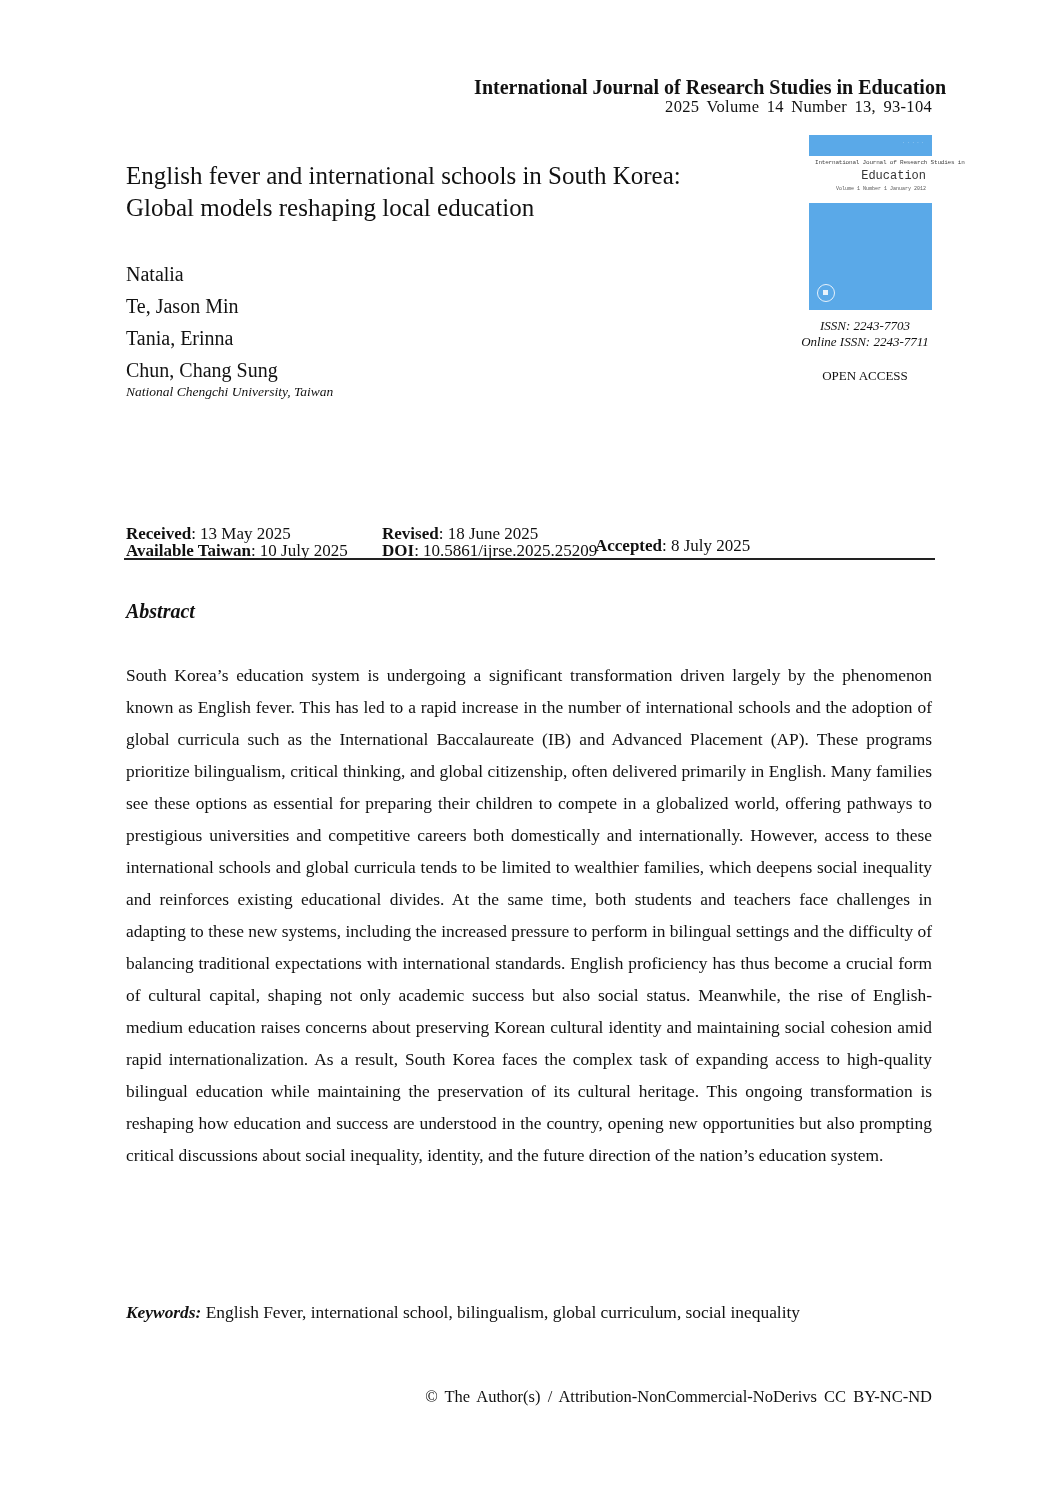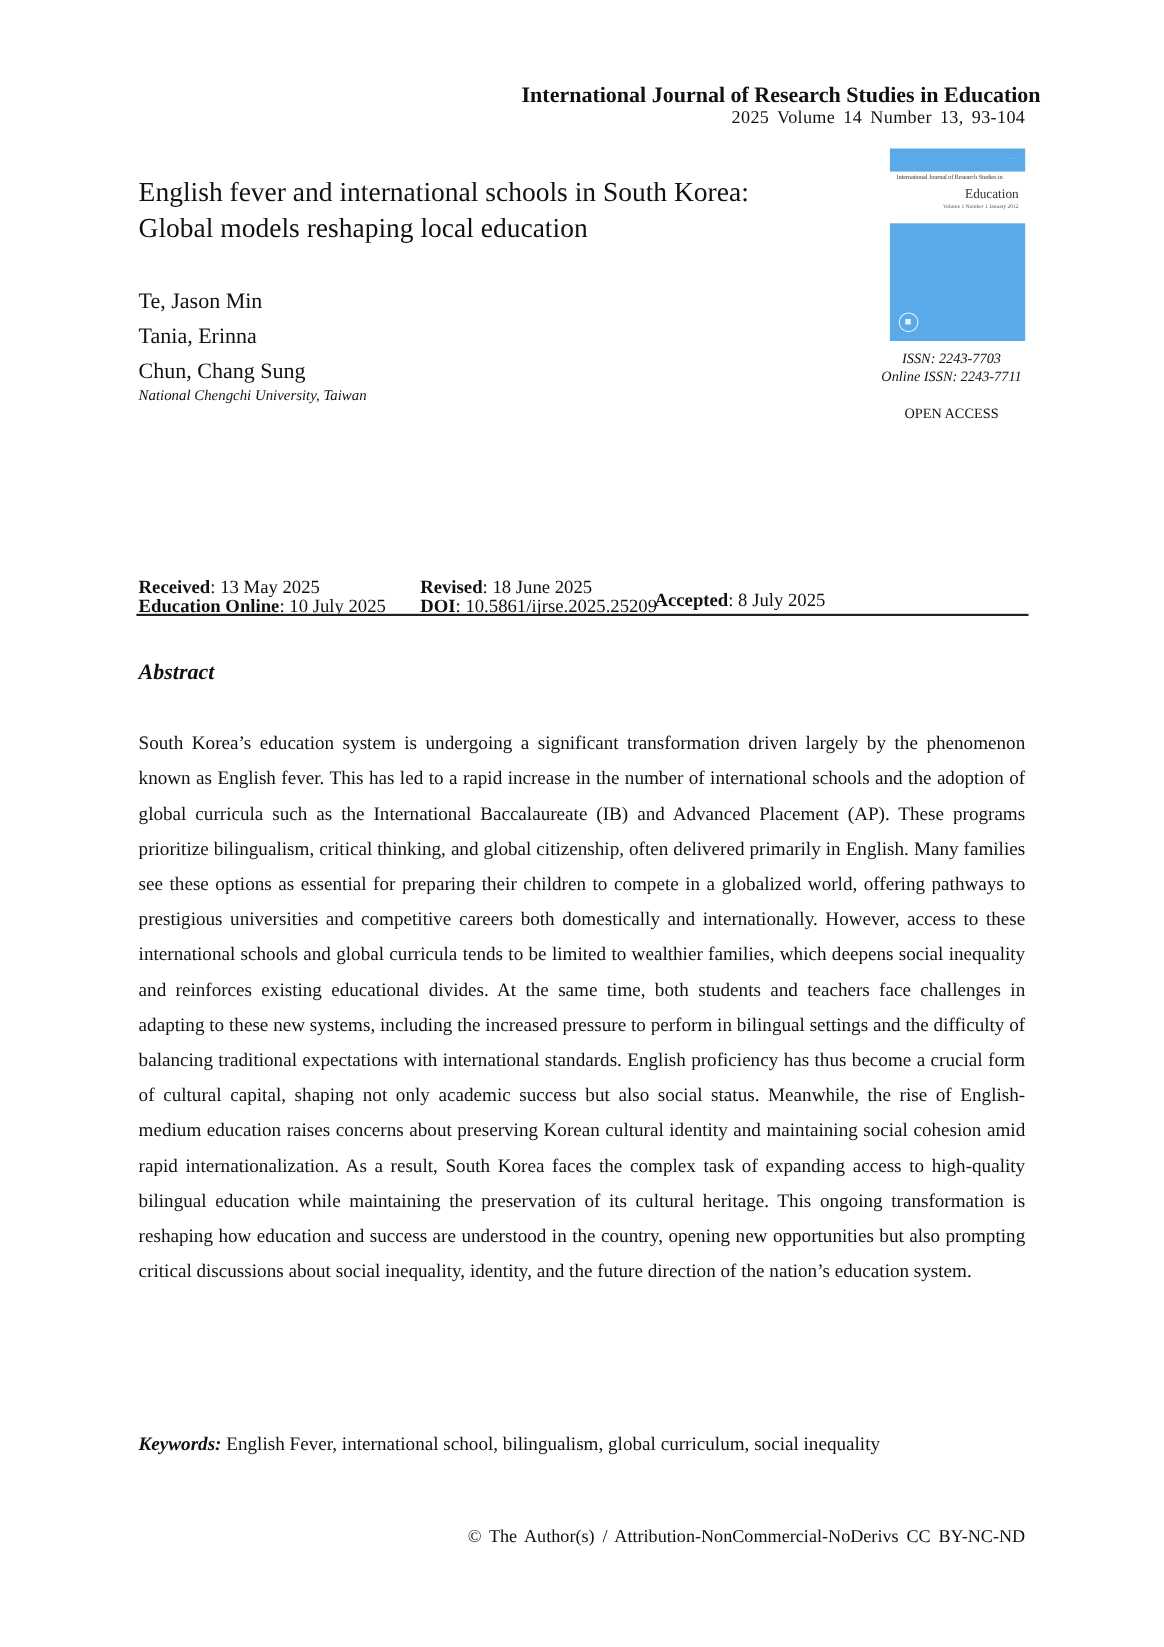--- a/index.html
+++ b/index.html
@@ -9,21 +9,21 @@
 
   .journal-name { right: 112px; top: 76px; font-size: 20px; font-weight: bold; white-space: nowrap; }
   .journal-issue { right: 126px; top: 97px; font-size: 16.5px; text-align: right; white-space: nowrap; letter-spacing: 0.3px; word-spacing: 3px; }
 
   .title { left: 126px; top: 160px; width: 660px; font-size: 25px; line-height: 32px; }
 
   .authors { left: 126px; top: 258px; }
   .author { font-size: 20px; line-height: 32px; white-space: nowrap; }
   .affiliation { font-size: 13.5px; font-style: italic; line-height: 16px; margin-top: -2px; }
 
-  .cover { left: 809px; top: 135px; width: 123px; height: 226px; background: #fff; }
+  .cover { left: 809px; top: 135px; width: 123px; height: 226px; background: #fff; font-family: Liberation Mono, monospace; }
   .cover-band-top { position: absolute; left: 0; top: 0; width: 123px; height: 21px; background: #5aa9e8; }
   .cover-band-top span { position: absolute; right: 8px; top: 6px; font-size: 4px; color: #dfefff; }
   .cover-title-small { position: absolute; left: 6px; top: 24px; font-size: 6px; color: #444; white-space: nowrap; letter-spacing: -0.2px; }
   .cover-title-big { position: absolute; right: 6px; top: 34px; font-size: 12px; color: #333; }
   .cover-meta { position: absolute; right: 6px; top: 51px; font-size: 5px; color: #555; white-space: nowrap; }
   .cover-band-main { position: absolute; left: 0; top: 68px; width: 123px; height: 107px; background: #5aa9e8; }
   .cover-logo { position: absolute; left: 8px; bottom: 8px; width: 18px; height: 18px; border-radius: 50%; border: 1.5px solid #e8f2fb; box-sizing: border-box; }
   .cover-logo::after { content: ""; position: absolute; left: 5px; top: 5px; width: 5px; height: 5px; background: #e8f2fb; }
 
   .issn { left: 790px; top: 318px; width: 150px; text-align: center; font-size: 13px; line-height: 16px; font-style: italic; }
@@ -47,20 +47,21 @@
 
 <div class="abs journal-name">International Journal of Research Studies in Education</div>
 <div class="abs journal-issue">2025 Volume 14 Number 13, 93-104</div>
 
 <div class="abs title">
   <div>English fever and international schools in South Korea:</div>
   <div>Global models reshaping local education</div>
 </div>
 
 <div class="abs authors">
+  <div class="author">Natalia</div>
   <div class="author">Te, Jason Min</div>
   <div class="author">Tania, Erinna</div>
   <div class="author">Chun, Chang Sung</div>
   <div class="affiliation">National Chengchi University, Taiwan</div>
 </div>
 
 <div class="abs cover">
   <div class="cover-band-top">
     <span>· · · · ·</span>
   </div>
@@ -82,21 +83,21 @@
   <div class="date-item" style="left:0; top:0;">
     <b>Received</b><span>: 13 May 2025</span>
   </div>
   <div class="date-item" style="left:256px; top:0;">
     <b>Revised</b><span>: 18 June 2025</span>
   </div>
   <div class="date-item" style="left:469px; top:12px;">
     <b>Accepted</b><span>: 8 July 2025</span>
   </div>
   <div class="date-item" style="left:0; top:17px;">
-    <b>Education Online</b><span>: 10 July 2025</span>
+    <b>Available Taiwan</b><span>: 10 July 2025</span>
   </div>
   <div class="date-item" style="left:256px; top:17px;">
     <b>DOI</b><span>: 10.5861/ijrse.2025.25209</span>
   </div>
 </div>
 <div class="abs rule"></div>
 
 <div class="abs abstract-heading">Abstract</div>
 <div class="abs abstract-body">South Korea’s education system is undergoing a significant transformation driven largely by the phenomenon known as English fever. This has led to a rapid increase in the number of international schools and the adoption of global curricula such as the International Baccalaureate (IB) and Advanced Placement (AP). These programs prioritize bilingualism, critical thinking, and global citizenship, often delivered primarily in English. Many families see these options as essential for preparing their children to compete in a globalized world, offering pathways to prestigious universities and competitive careers both domestically and internationally. However, access to these international schools and global curricula tends to be limited to wealthier families, which deepens social inequality and reinforces existing educational divides. At the same time, both students and teachers face challenges in adapting to these new systems, including the increased pressure to perform in bilingual settings and the difficulty of balancing traditional expectations with international standards. English proficiency has thus become a crucial form of cultural capital, shaping not only academic success but also social status. Meanwhile, the rise of English-medium education raises concerns about preserving Korean cultural identity and maintaining social cohesion amid rapid internationalization. As a result, South Korea faces the complex task of expanding access to high-quality bilingual education while maintaining the preservation of its cultural heritage. This ongoing transformation is reshaping how education and success are understood in the country, opening new opportunities but also prompting critical discussions about social inequality, identity, and the future direction of the nation’s education system.</div>
 

